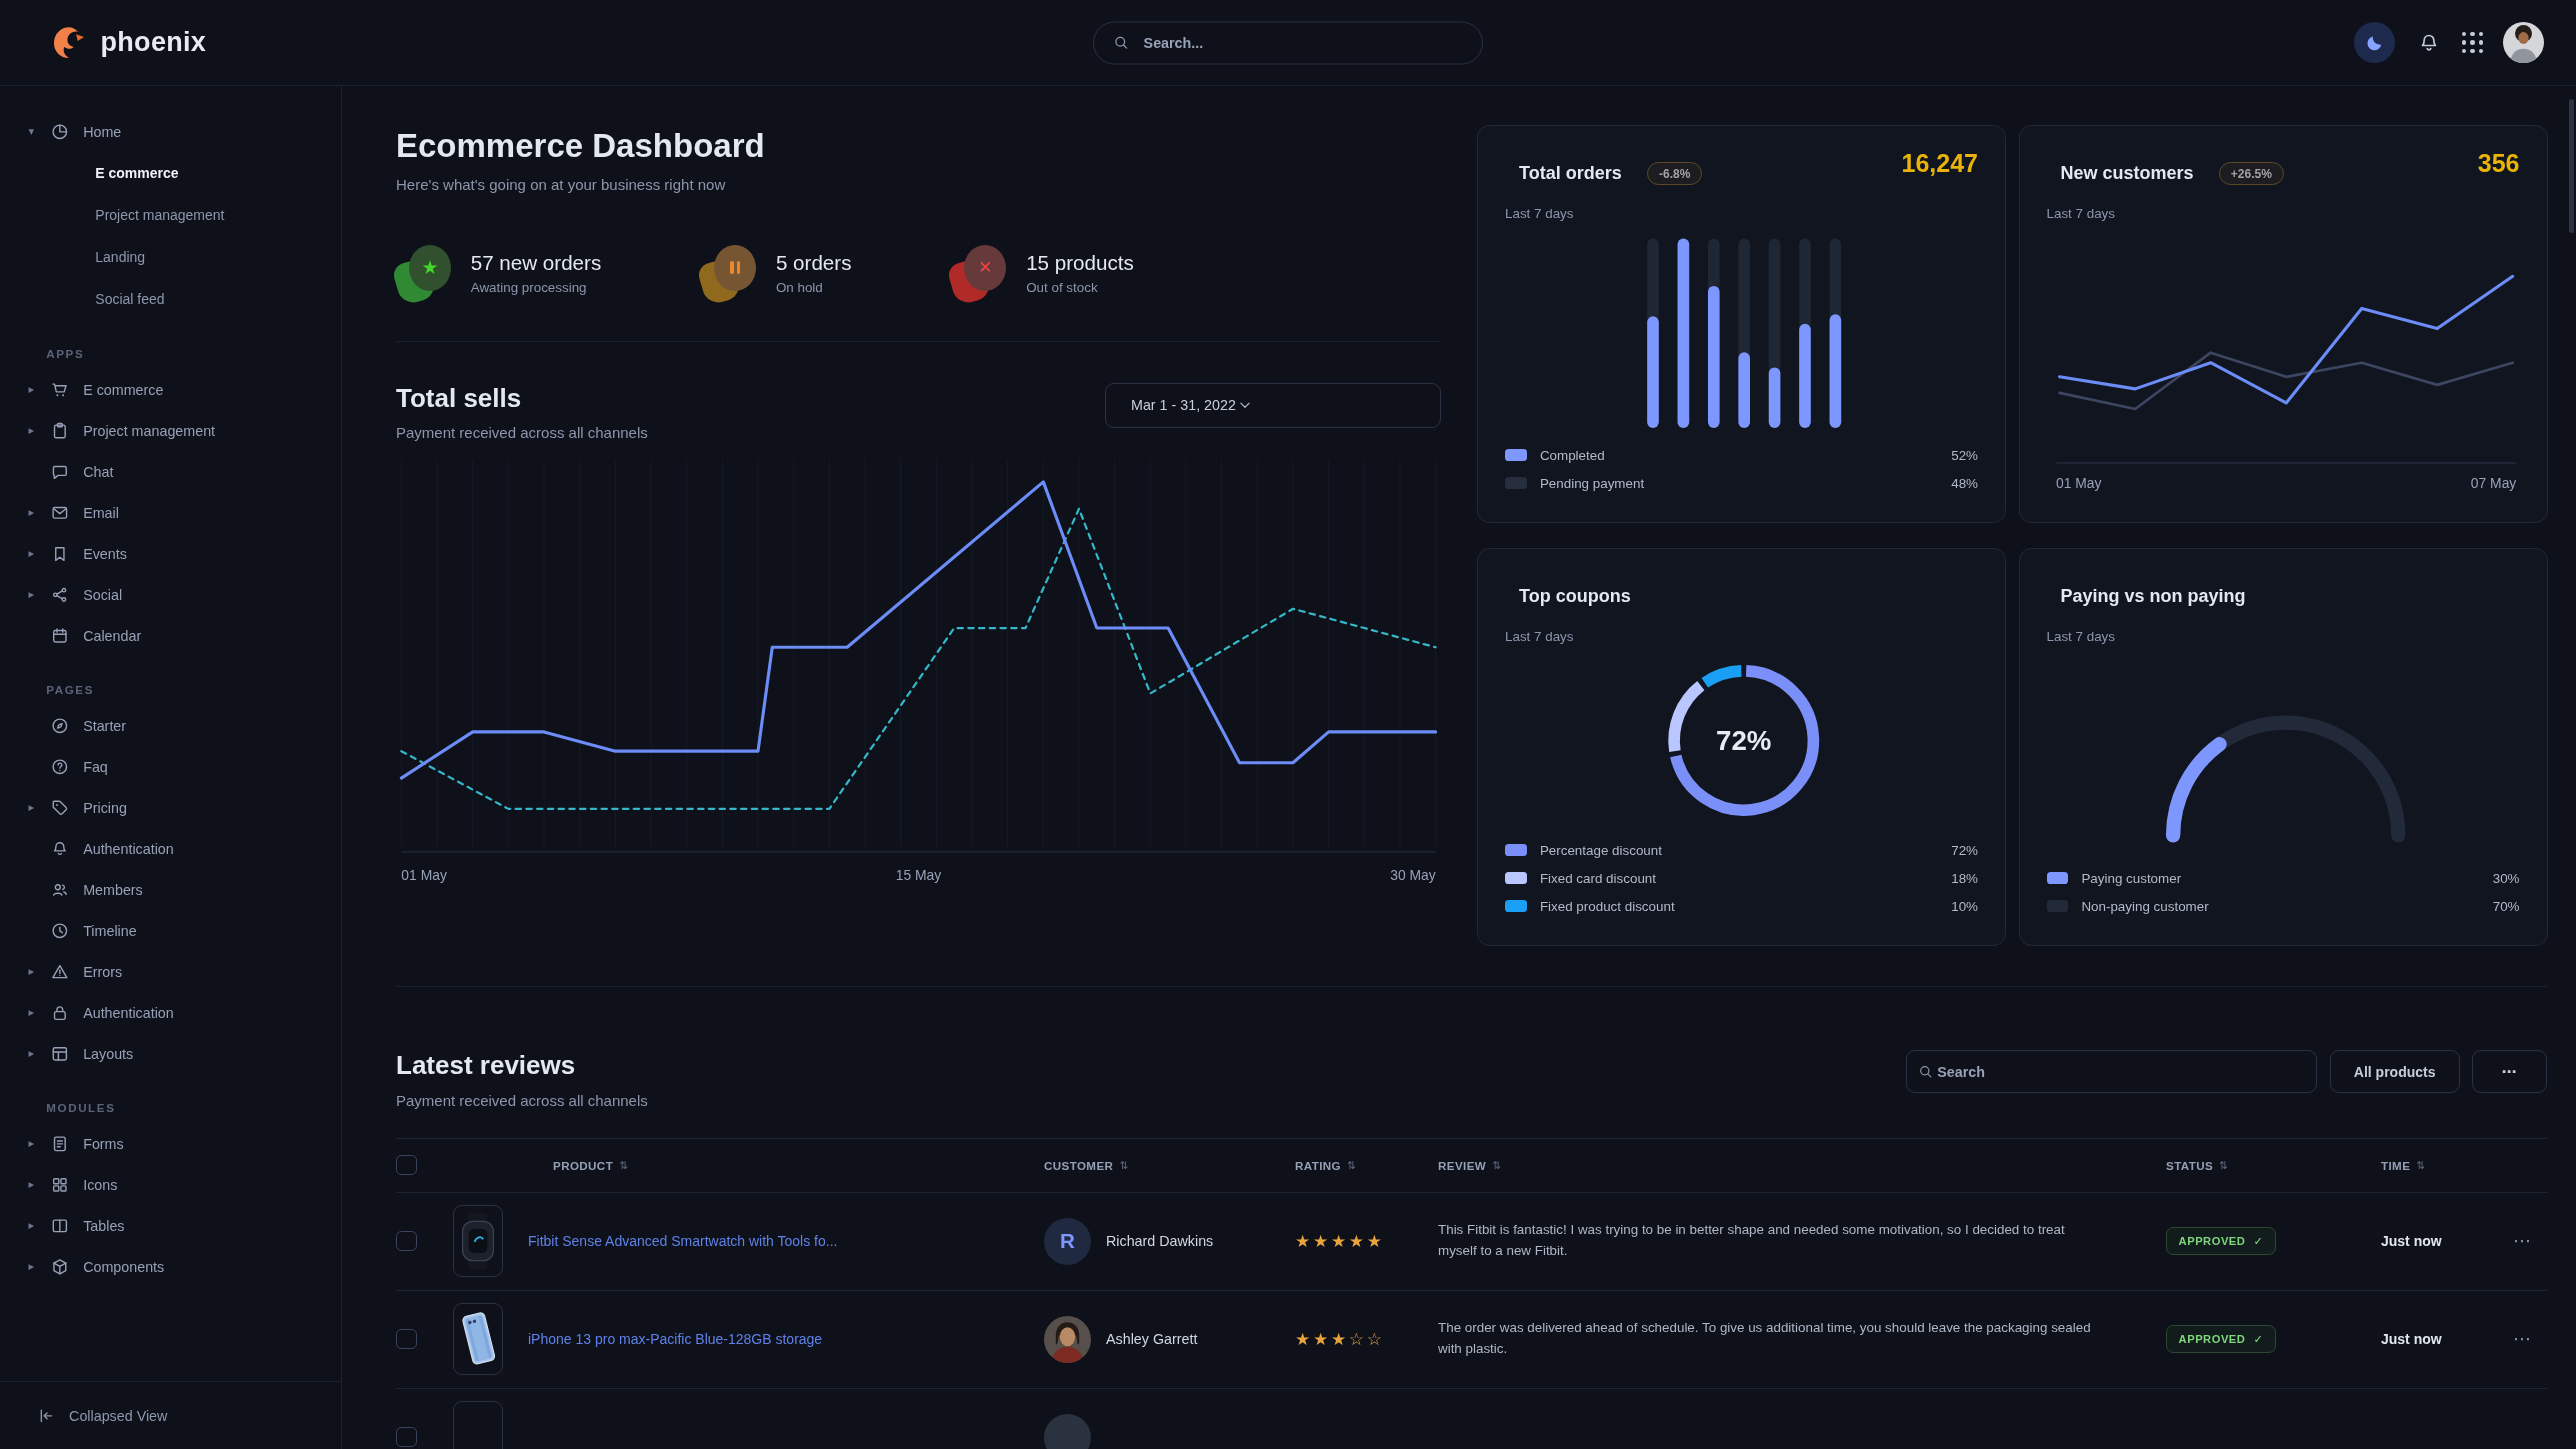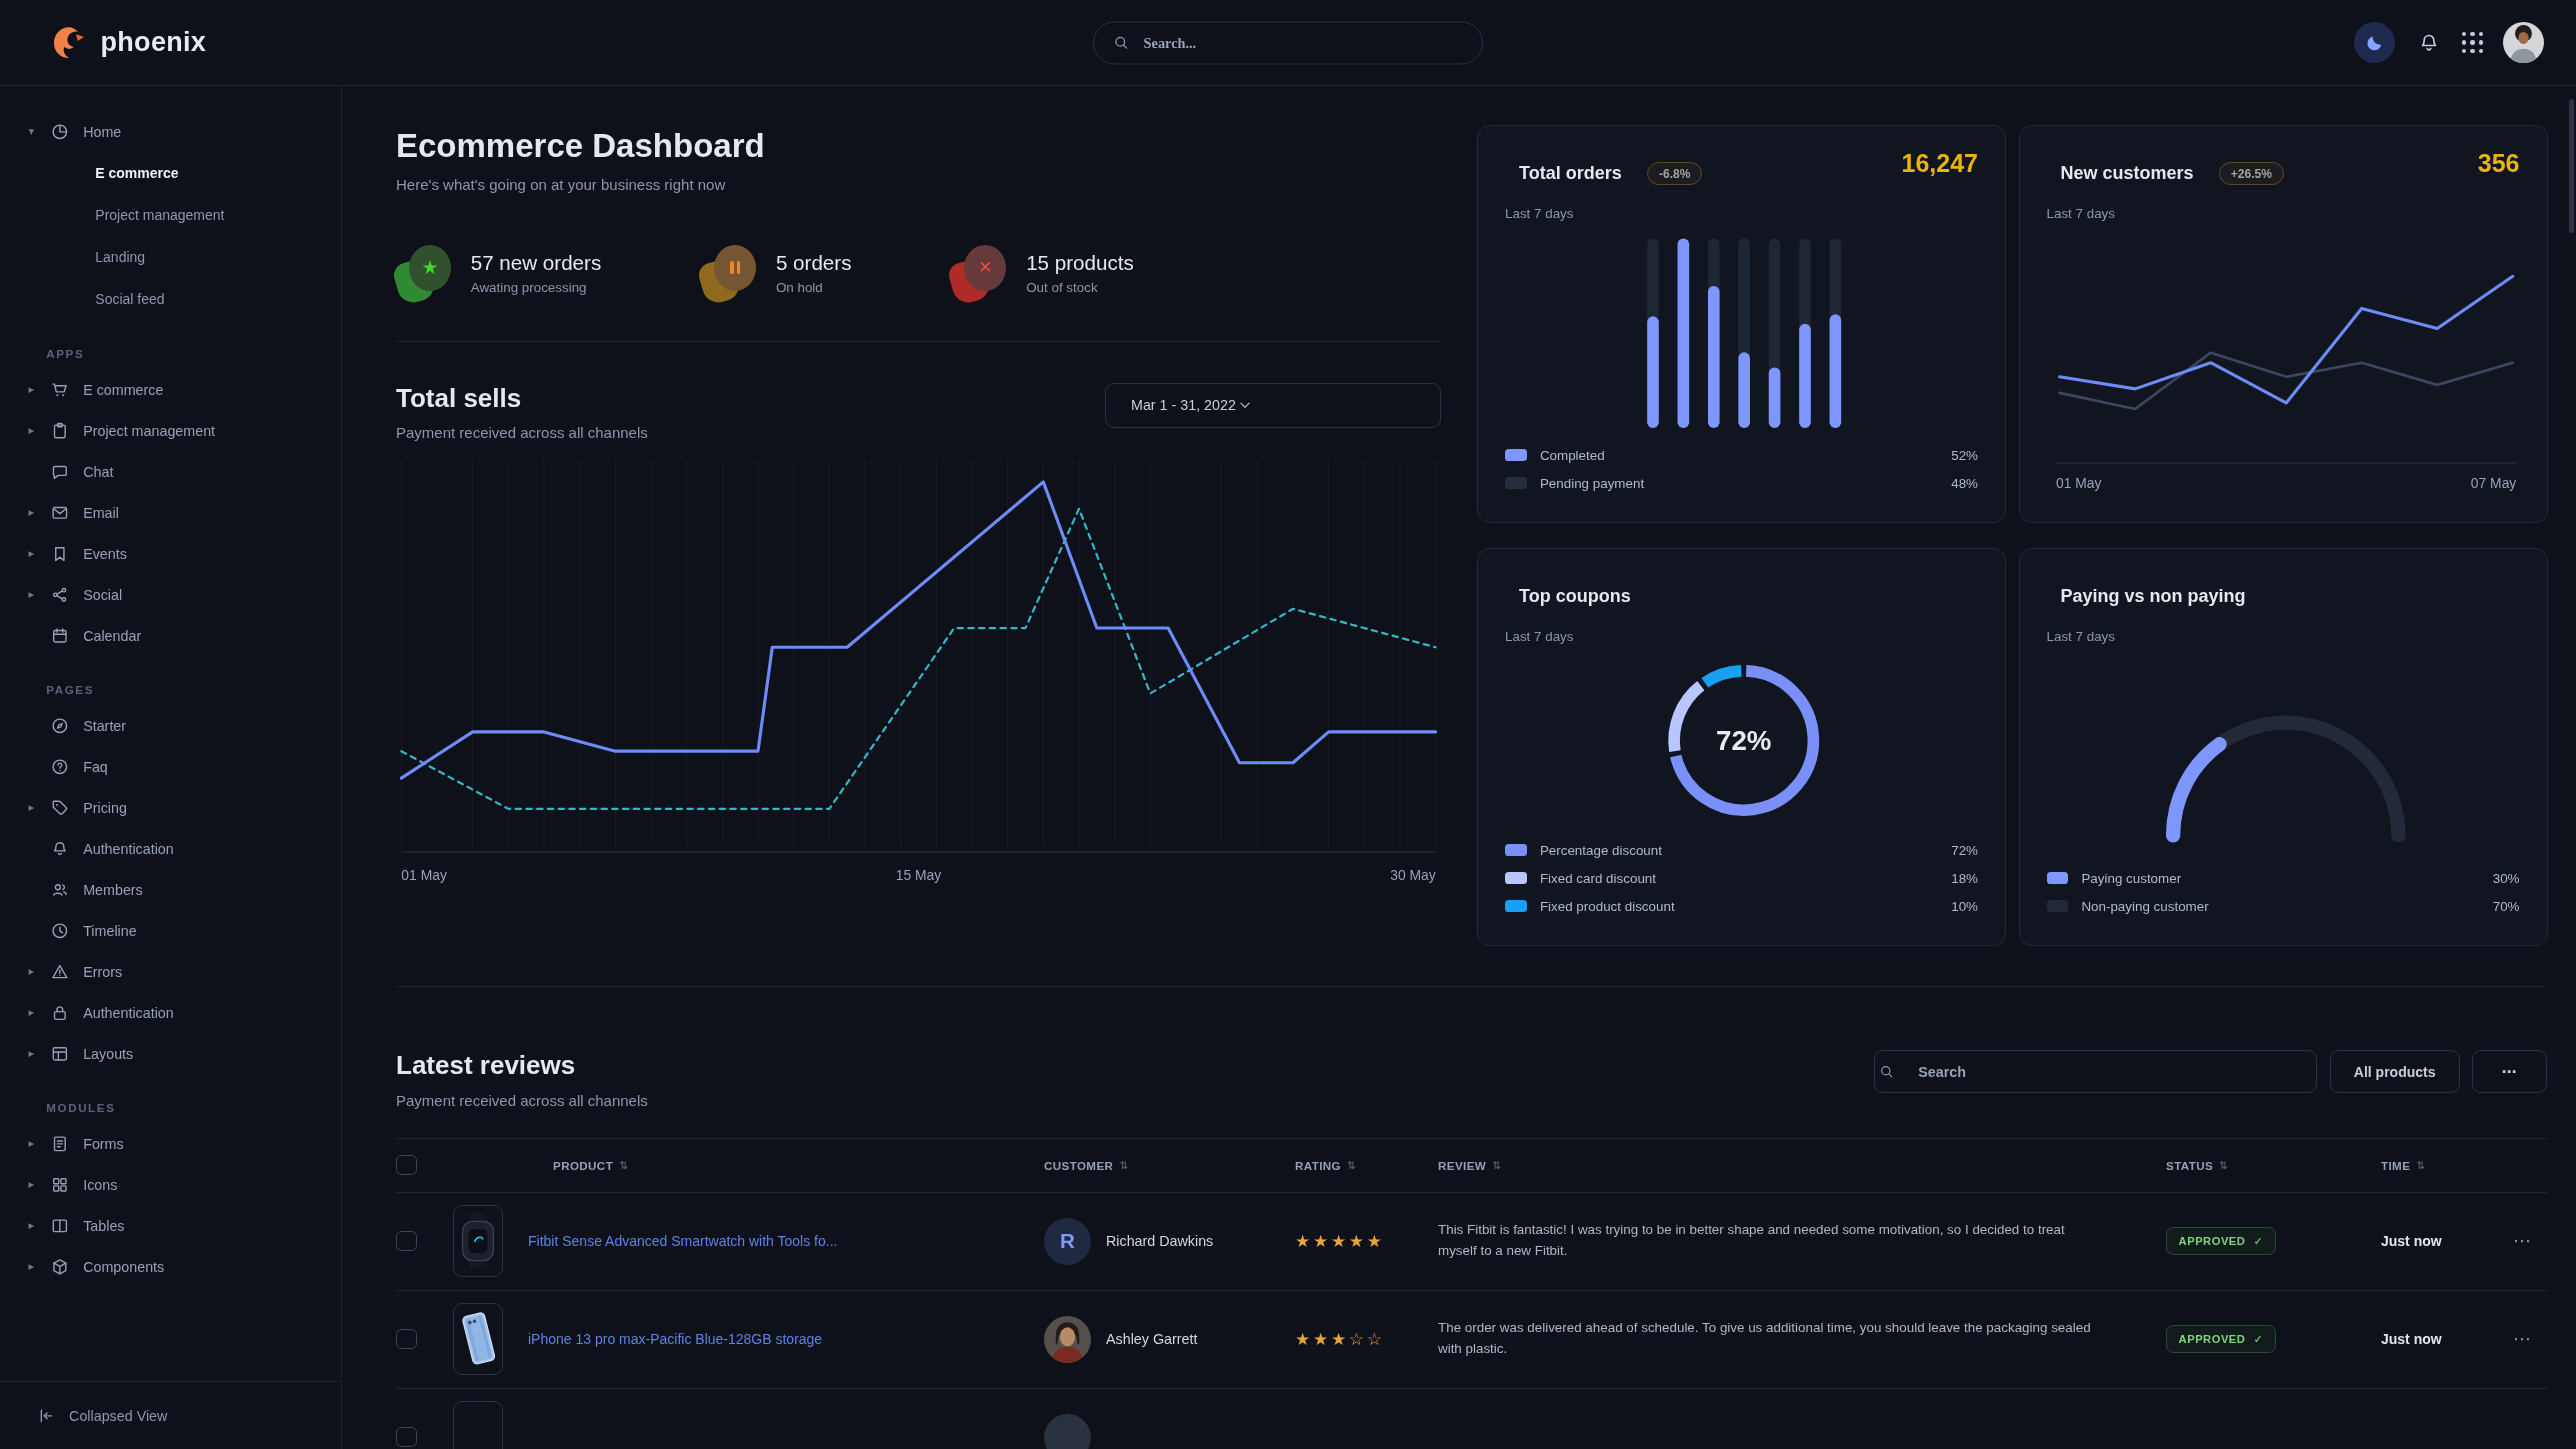--- a/index.html
+++ b/index.html
@@ -10,21 +10,21 @@
     font-family:"Liberation Sans","DejaVu Sans",sans-serif;
   }
   .app { display:grid; grid-template-columns:342px 1fr; grid-template-rows:86px 1363px; width:2576px; height:1449px; }
 
   
   .navbar { grid-column:1/3; display:flex; align-items:center; padding:0 32px 0 50px; border-bottom:0.9px solid #1c2230; position:relative; background:#0e1119; z-index:5;}
   .brand { display:flex; align-items:center; gap:12.5px; }
   .brand-icon { width:38px; height:38px; display:flex; }
   .brand-icon svg { width:100%; height:100%; }
   .brand-name { font-size:27px; font-weight:700; color:#e8ebf1; letter-spacing:0.3px; }
-  .nav-search { position:absolute; left:50%; top:50%; transform:translate(-50%,-50%); width:390px; height:43px; border:0.9px solid #2a3144; border-radius:21.5px; display:flex; align-items:center; gap:11.6px; padding:0 18px; color:#8c96ac;font-family:Liberation Serif, serif; }
+  .nav-search { position:absolute; left:50%; top:50%; transform:translate(-50%,-50%); width:390px; height:43px; border:0.9px solid #2a3144; border-radius:21.5px; display:flex; align-items:center; gap:11.6px; padding:0 18px; color:#8c96ac; }
   .nav-search .ico { width:18px; height:18px; color:#8c96ac; flex:none; display:flex;}
   .nav-search .ico svg{width:100%;height:100%;}
   .nav-search input { flex:1; background:transparent; border:none; outline:none; color:#c7cedb; font-size:14.3px; font-family:inherit; }
   .nav-search input::placeholder { color:#98a2b8; font-weight:600; }
   .nav-right { margin-left:auto; display:flex; align-items:center; gap:19.7px; }
   .theme-btn { width:41px; height:41px; border-radius:50%; background:#1d2a4d; display:flex; align-items:center; justify-content:center; color:#86a4ff; cursor:pointer; }
   .theme-btn svg { width:21.5px; height:21.5px; }
   .icon-btn { width:27px; height:27px; display:flex; align-items:center; justify-content:center; color:#c3cada; cursor:pointer; }
   .icon-btn svg { width:24px; height:24px; }
   .grid9 { display:grid; grid-template-columns:repeat(3,4.5px); grid-gap:4px; cursor:pointer; }
@@ -86,21 +86,21 @@
   .card-chart { flex:1; display:flex; align-items:center; justify-content:center; min-height:0; }
   .card-legend { margin-top:auto; }
   .legend-row { display:flex; align-items:center; height:28px; font-size:13.4px; color:#b2bac9; }
   .swatch { width:21.5px; height:11.6px; border-radius:3.6px; margin-right:13.4px; flex:none; }
   .legend-value { margin-left:auto; color:#b2bac9; }
 
   
   .reviews { padding-top:63px; }
   .reviews-head { display:flex; align-items:flex-start; }
   .reviews-controls { margin-left:auto; display:flex; gap:12.5px; align-items:center; }
-  .search-box { width:443px; height:43px; border:0.9px solid #2a3144; border-radius:9px; display:flex; align-items:center; gap:21px; padding:0 3px; color:#717c94; }
+  .search-box { width:411px; height:43px; border:0.9px solid #2a3144; border-radius:9px; display:flex; align-items:center; gap:1px; padding:0 10px; color:#717c94; }
   .search-box .ico { width:17px; height:17px; color:#8c96ac; display:flex; flex:none; }
   .search-box .ico svg { width:100%; height:100%; }
   .search-box input { flex:1; background:transparent; border:none; outline:none; color:#c7cedb; font-size:14.3px; font-family:inherit; }
   .search-box input::placeholder { color:#98a2b8; font-weight:600; }
   .btn { height:43px; border:0.9px solid #2a3144; border-radius:9px; background:transparent; color:#c7cedb; font-size:14px; font-weight:700; padding:0 23px; cursor:pointer; font-family:inherit; }
   .btn-more { width:75px; padding:0; font-size:15px; letter-spacing:0.9px; }
 
   .table { margin-top:29px; }
   .trow { display:grid; grid-template-columns:57px 591px 251px 143px 1fr 215px 116px 50px; align-items:center; }
   .thead { height:55px; border-top:0.9px solid #1d2432; border-bottom:0.9px solid #1d2432; font-size:11.6px; color:#93a0b6; font-weight:700; letter-spacing:0.4px; }

